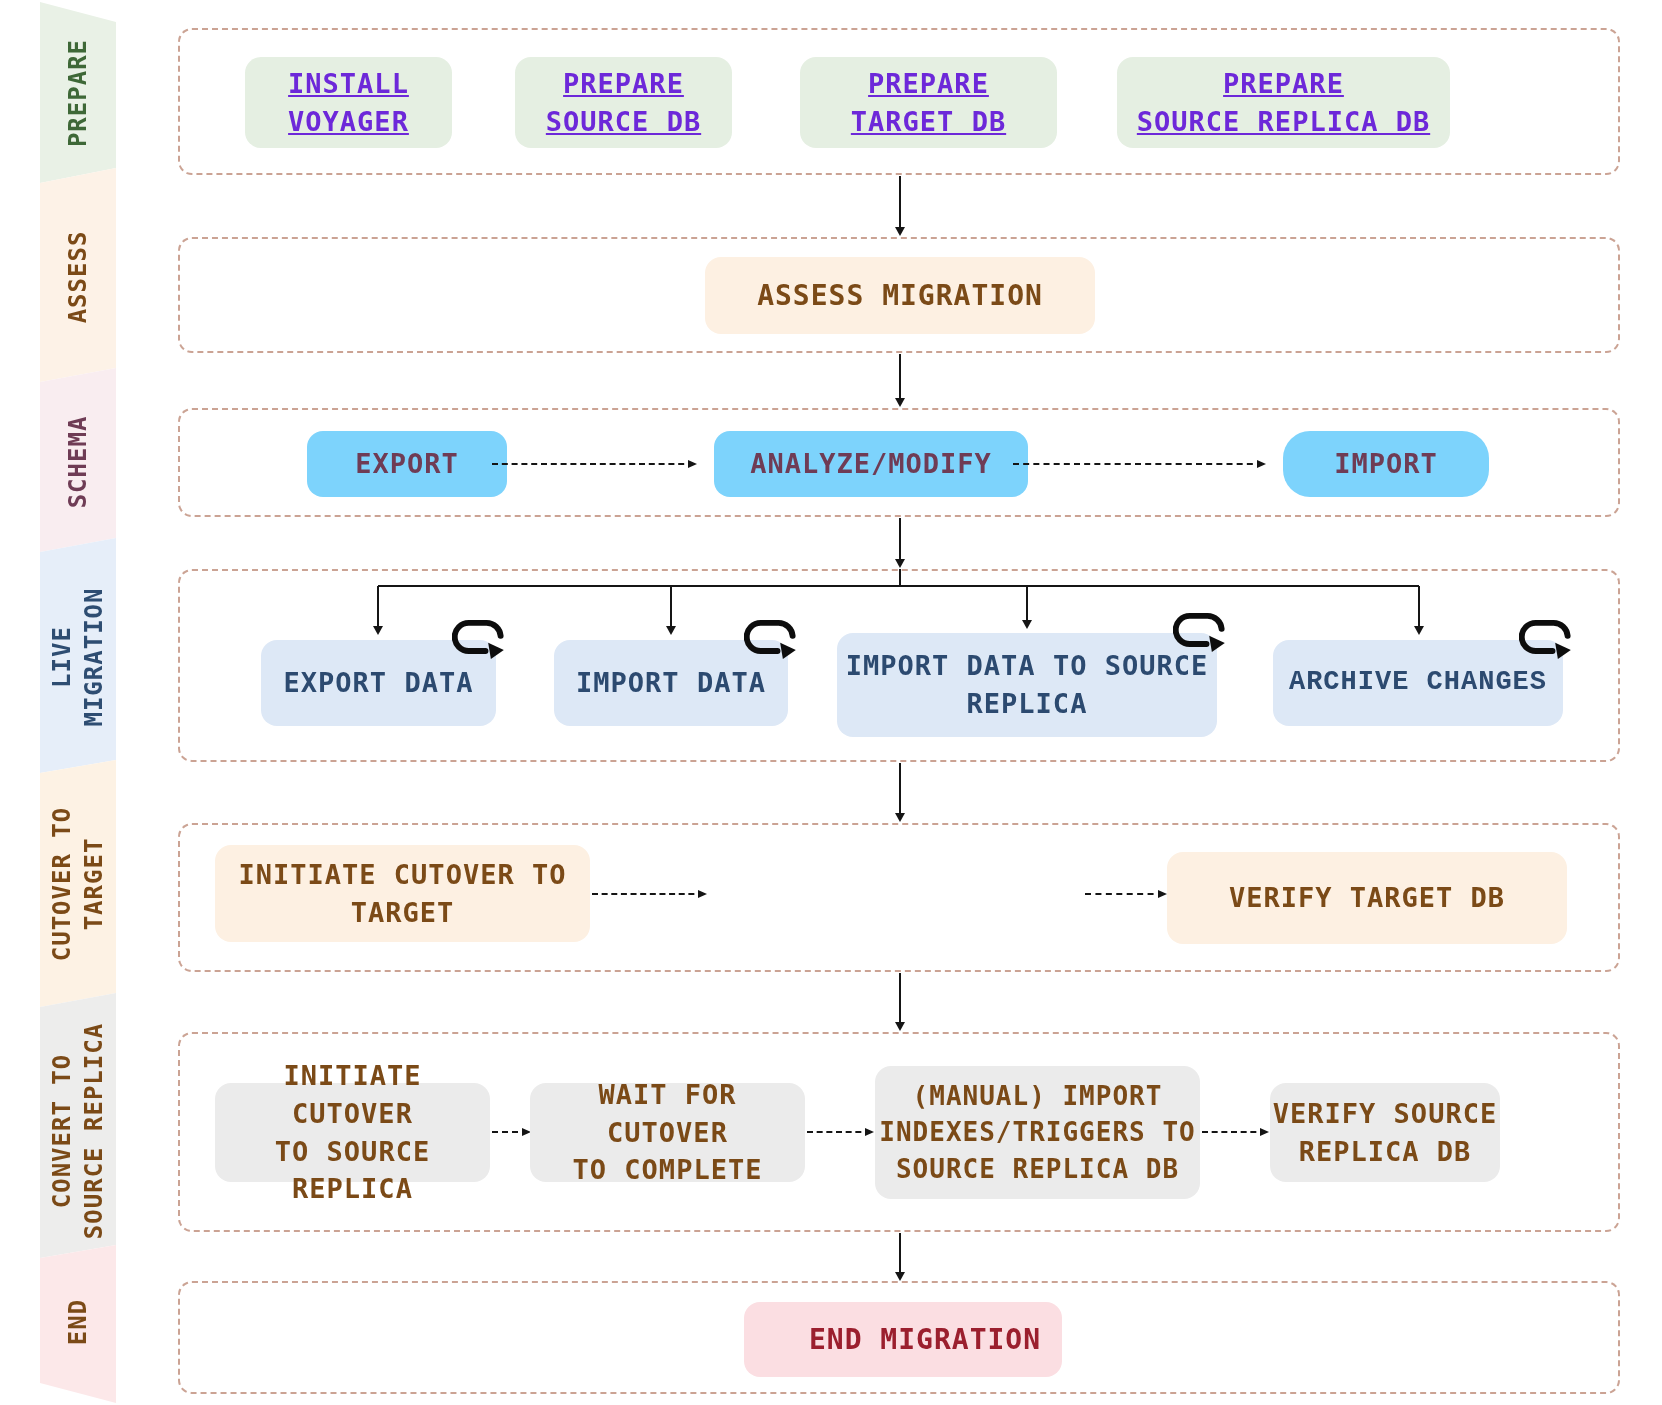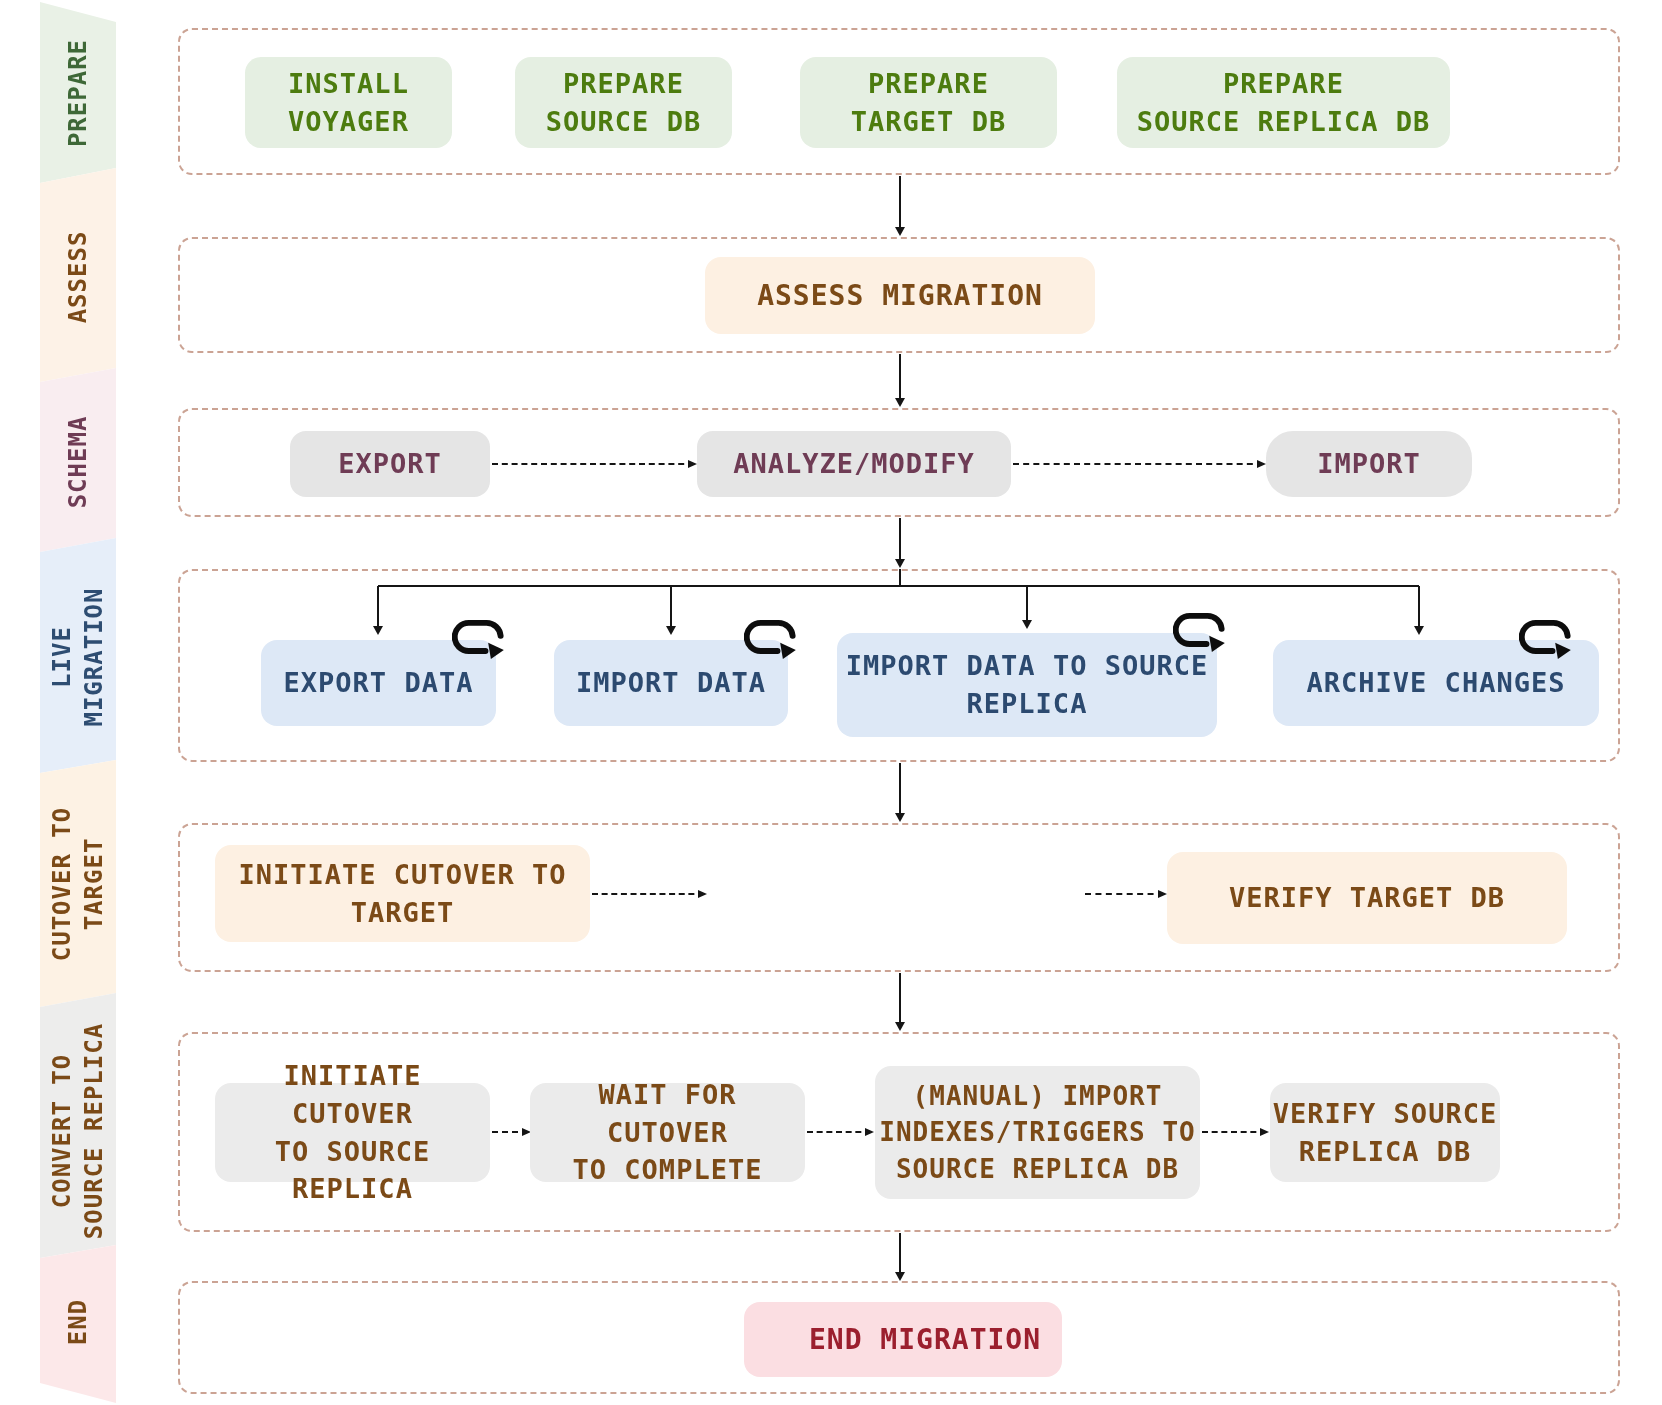--- a/index.html
+++ b/index.html
@@ -9,23 +9,23 @@
   }
   .lane{
     position:absolute;left:178px;width:1442px;border:2px dashed #cba394;
     border-radius:14px;background:#ffffff;box-sizing:border-box;
   }
   .node{
     position:absolute;display:flex;align-items:center;justify-content:center;
     border-radius:16px;font-size:27px;line-height:1.4;letter-spacing:1px;
     white-space:pre-line;text-align:center;box-sizing:border-box;
   }
-  .n-green{background:#e5efe2;color:#4d7c0f;}
+  .n-green{background:#e5efe2;color:#6d28d9;text-decoration:underline;}
   .n-peach{background:#fdf0e2;color:#7b4a17;}
-  .n-pink{background:#e5e5e5;color:#6f3c55;}
+  .n-pink{background:#7dd3fc;color:#6f3c55;margin-left:17px;}
   .n-blue{background:#dde8f6;color:#2c4a70;}
   .n-gray{background:#ebebeb;color:#7b4a17;}
   .n-red{background:#fbdee2;color:#9b1f2e;font-size:28px;padding-left:44px;}
   .n-big{font-size:28px;}
   .varrow{position:absolute;width:2px;background:#151515;}
   .varrow::after{
     content:"";position:absolute;bottom:-7px;left:50%;transform:translateX(-50%);
     border-left:5px solid transparent;border-right:5px solid transparent;border-top:9px solid #151515;
   }
   .vline{position:absolute;width:2px;background:#151515;}
@@ -99,21 +99,21 @@
   <div class="hline" style="left:378px;top:585px;width:1041px;"></div>
   <div class="varrow" style="left:377px;top:586px;height:42px;"></div>
   <div class="varrow" style="left:670px;top:586px;height:42px;"></div>
   <div class="varrow" style="left:1026px;top:586px;height:36px;"></div>
   <div class="varrow" style="left:1418px;top:586px;height:42px;"></div>
 
   <div class="node n-blue" style="left:554px;top:640px;width:234px;height:86px;">IMPORT DATA</div>
   <div class="node n-blue" style="left:261px;top:640px;width:235px;height:86px;">EXPORT DATA</div>
   <div class="node n-blue" style="left:837px;top:633px;width:380px;height:104px;">IMPORT DATA TO SOURCE
 REPLICA</div>
-  <div class="node n-blue" style="left:1273px;top:640px;width:326px;height:86px;">ARCHIVE CHANGES</div>
+  <div class="node n-blue" style="left:1273px;top:640px;width:290px;height:86px;font-family:Liberation Mono, monospace;">ARCHIVE CHANGES</div>
 
   <svg class="loop-icon" viewBox="0 0 50 40" style="left:452px;top:616px;">
     <path d="M31 32 H15.5 a13 13 0 0 1 0-26 H32 a13 13 0 0 1 13 12" fill="none" stroke="#0d0d0d" stroke-width="5.5" stroke-linecap="round"></path>
     <path d="M33.5 24.5 L48 31 L36 39.5 Z" fill="#0d0d0d"></path>
   </svg>
   <svg class="loop-icon" viewBox="0 0 50 40" style="left:744px;top:616px;">
     <path d="M31 32 H15.5 a13 13 0 0 1 0-26 H32 a13 13 0 0 1 13 12" fill="none" stroke="#0d0d0d" stroke-width="5.5" stroke-linecap="round"></path>
     <path d="M33.5 24.5 L48 31 L36 39.5 Z" fill="#0d0d0d"></path>
   </svg>
   <svg class="loop-icon" viewBox="0 0 50 40" style="left:1173px;top:609px;">

